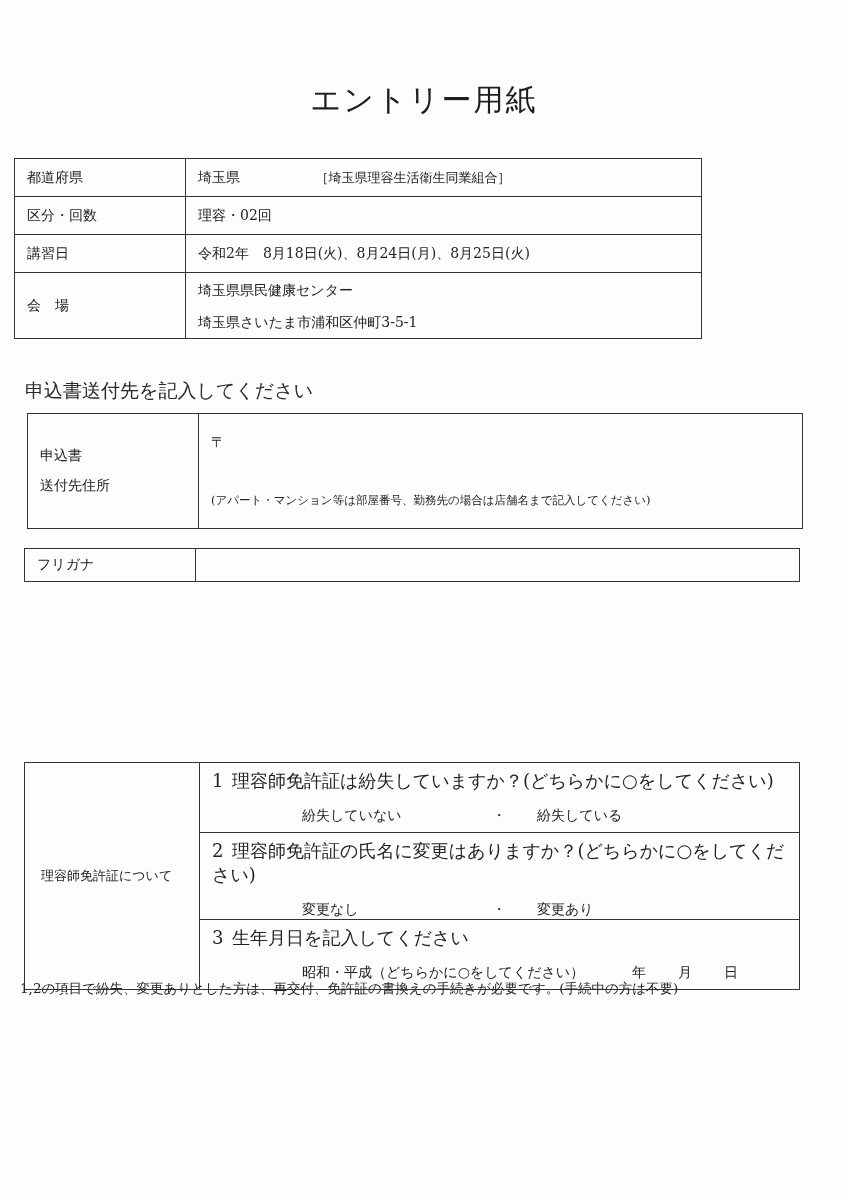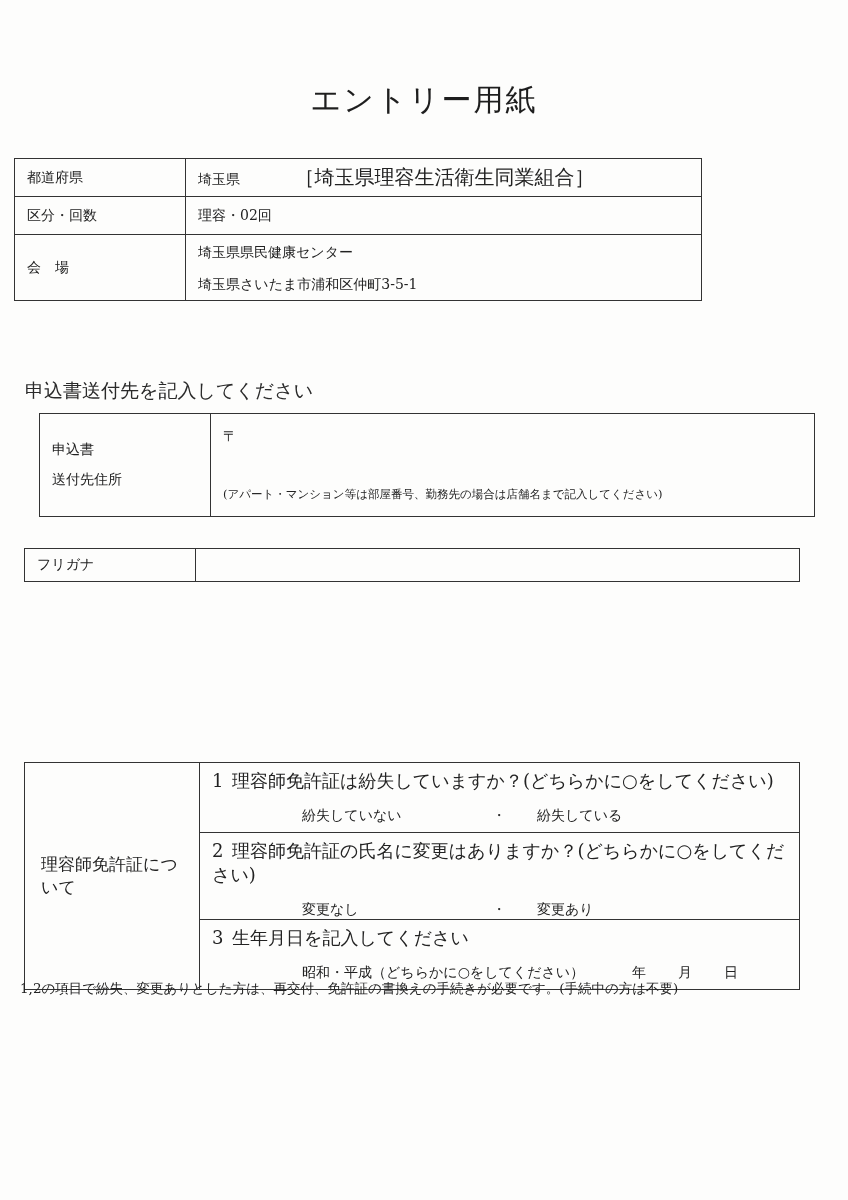--- a/index.html
+++ b/index.html
@@ -10,39 +10,39 @@
   .title {
     position:absolute; left:0; width:848px; top:80px; text-align:center;
     font-size:30px; letter-spacing:2px; color:#1e1e1e;
   }
   table.form { position:absolute; border-collapse:collapse; }
   table.form td { border:1.5px solid #333; padding:0 12px; font-size:14px; vertical-align:middle; }
   .t1 { left:14px; top:158px; width:688px; }
   .t1 td.lab { width:146px; }
   .t1 tr.r { height:38px; }
   .t1 tr.r4 { height:66px; }
-  .union { font-size:20px; margin-left:50px; }
+  .union { font-size:13px; margin-left:71px; }
   .venue-line { display:block; line-height:32px; }
   .section { position:absolute; left:25px; top:378px; font-size:19px; color:#2a2a2a; }
-  .t2 { left:39px; top:413px; width:776px; height:104px; }
+  .t2 { left:27px; top:413px; width:776px; height:116px; }
   .t2 td { vertical-align:top; padding-top:8px; }
   .t2 td.lab { width:146px; }
   .t2 .line2 { margin-top:12px; display:block; }
   .t2 .note { display:block; margin-top:41px; font-size:11.5px; }
   .t3 { left:24px; top:548px; width:776px; }
   .t3 td.lab { width:146px; }
   .t3 tr.f { height:33px; }
   .t3 tr.n { height:48px; }
   .t3 tr.p { height:79px; }
   .t3 td.ph { vertical-align:top; padding-top:10px; }
   .t3 .paren { display:block; margin-top:18px; }
   .t3 td.ph1 .paren { padding-left:115px; }
   .t3 td.ph2 .paren { padding-left:98px; }
   .t4 { left:24px; top:762px; width:776px; }
-  .t4 td.lab { width:146px; font-size:17px;padding-left:16px; }
+  .t4 td.lab { width:146px; font-size:13px;padding-left:16px; }
   .t4 tr.q { height:70px; }
   .t4 td.qc { vertical-align:top; padding-top:6px; }
   .qtext { display:block; font-size:18px; }
   .qnum { display:inline-block; width:20px; }
   .opts { display:block; margin-top:14px; padding-left:90px; font-size:14px; }
   .opts span.o1 { display:inline-block; width:190px; }
   .opts span.dot { display:inline-block; width:45px; }
   .dob .era { display:inline-block; width:330px; }
   .dob .unit { display:inline-block; width:46px; }
   .footer { position:absolute; left:20px; top:980px; font-size:13.5px; color:#222; }
@@ -57,20 +57,24 @@
       <tr class="r">
     <td class="lab">都道府県</td>
     <td>
       <span>埼玉県</span>
       <span class="union">［埼玉県理容生活衛生同業組合］</span>
     </td>
   </tr>
   <tr class="r">
     <td class="lab">区分・回数</td>
     <td>理容・02回</td>
+  </tr>
+  <tr class="r">
+    <td class="lab">講習日</td>
+    <td>令和2年　8月18日(火)、8月24日(月)、8月25日(火)</td>
   </tr>
   <tr class="r4">
     <td class="lab">会　場</td>
     <td>
       <span class="venue-line">埼玉県県民健康センター</span>
       <span class="venue-line">埼玉県さいたま市浦和区仲町3-5-1</span>
     </td>
   </tr>
 </tbody>
   </table>

